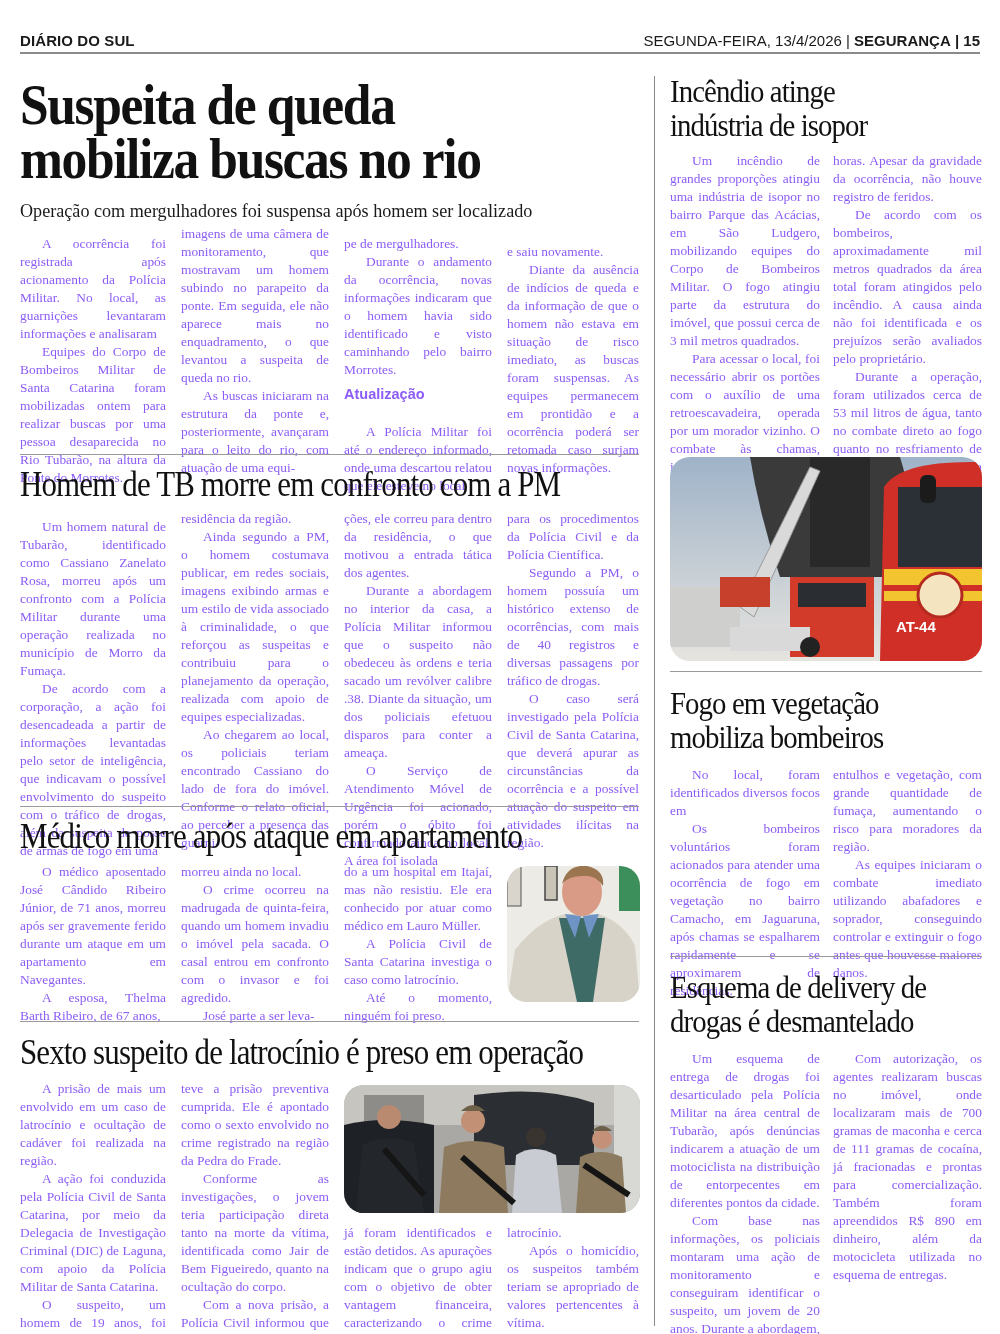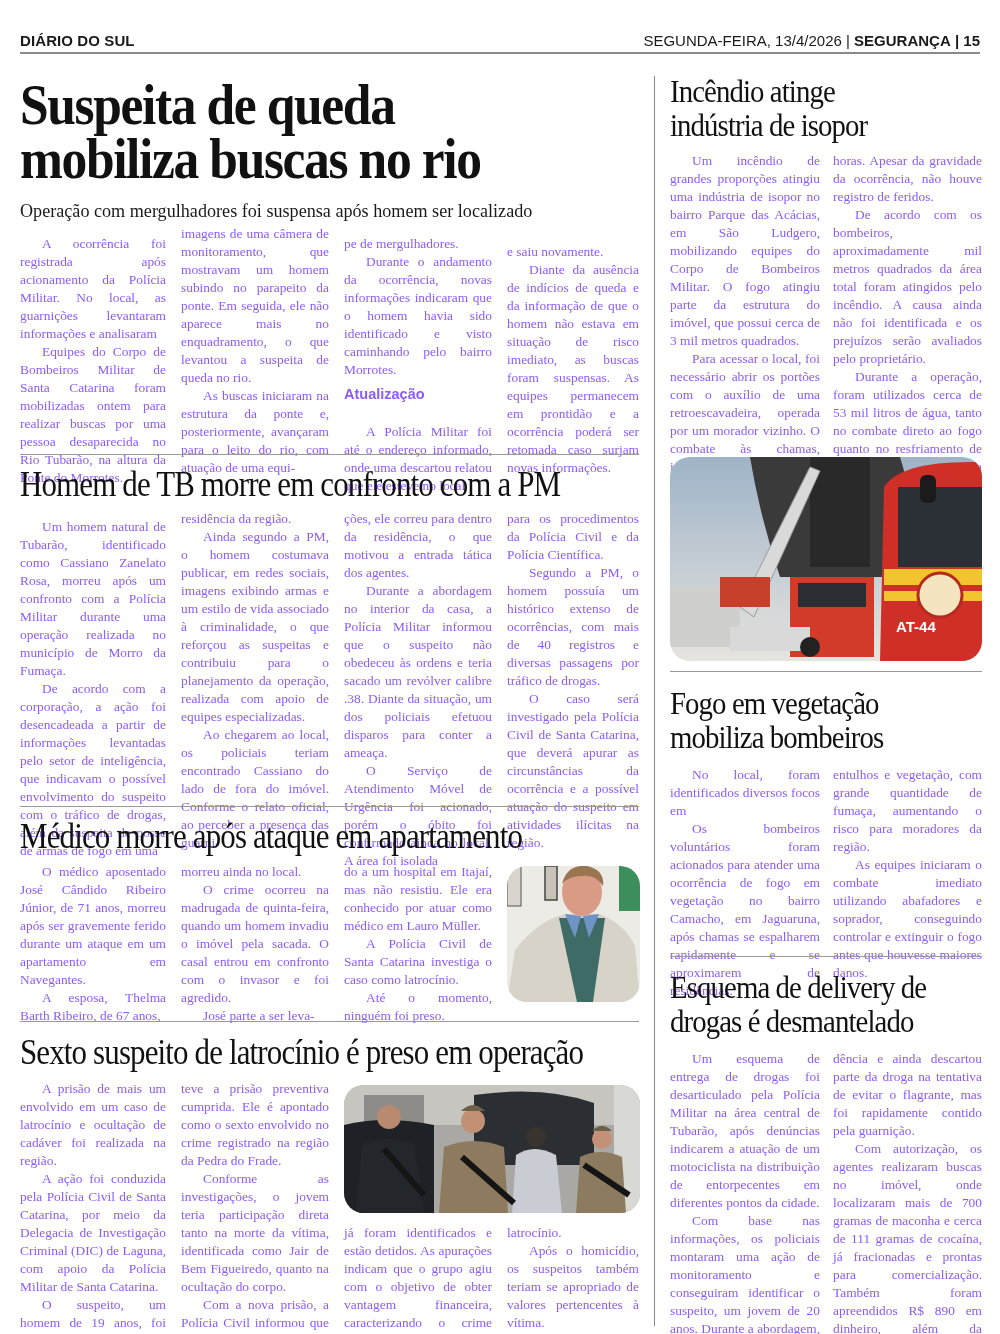--- a/index.html
+++ b/index.html
@@ -231,15 +231,14 @@
 
 <div class="abs hl hl-side" style="left:670px; top:970px; width:340px;">
   <div>Esquema de delivery de</div>
   <div>drogas é desmantelado</div>
 </div>
 <div class="col" style="left:670px; top:1050px; width:150px;">
   <p>Um esquema de entrega de drogas foi desarticulado pela Polícia Militar na área central de Tubarão, após denúncias indicarem a atuação de um motociclista na distribuição de entorpecentes em diferentes pontos da cidade.</p>
   <p>Com base nas informações, os policiais montaram uma ação de monitoramento e conseguiram identificar o suspeito, um jovem de 20 anos. Durante a abordagem, ele tentou fugir para dentro da resi-</p>
 </div>
 <div class="col" style="left:833px; top:1050px; width:149px;">
-  <p class="cont">dência e ainda descartou parte da droga na tentativa de evitar o flagrante, mas foi rapidamente contido pela guarnição.</p>
   <p>Com autorização, os agentes realizaram buscas no imóvel, onde localizaram mais de 700 gramas de maconha e cerca de 111 gramas de cocaína, já fracionadas e prontas para comercialização. Também foram apreendidos R$ 890 em dinheiro, além da motocicleta utilizada no esquema de entregas.</p>
 </div>
 
 </body></html>

